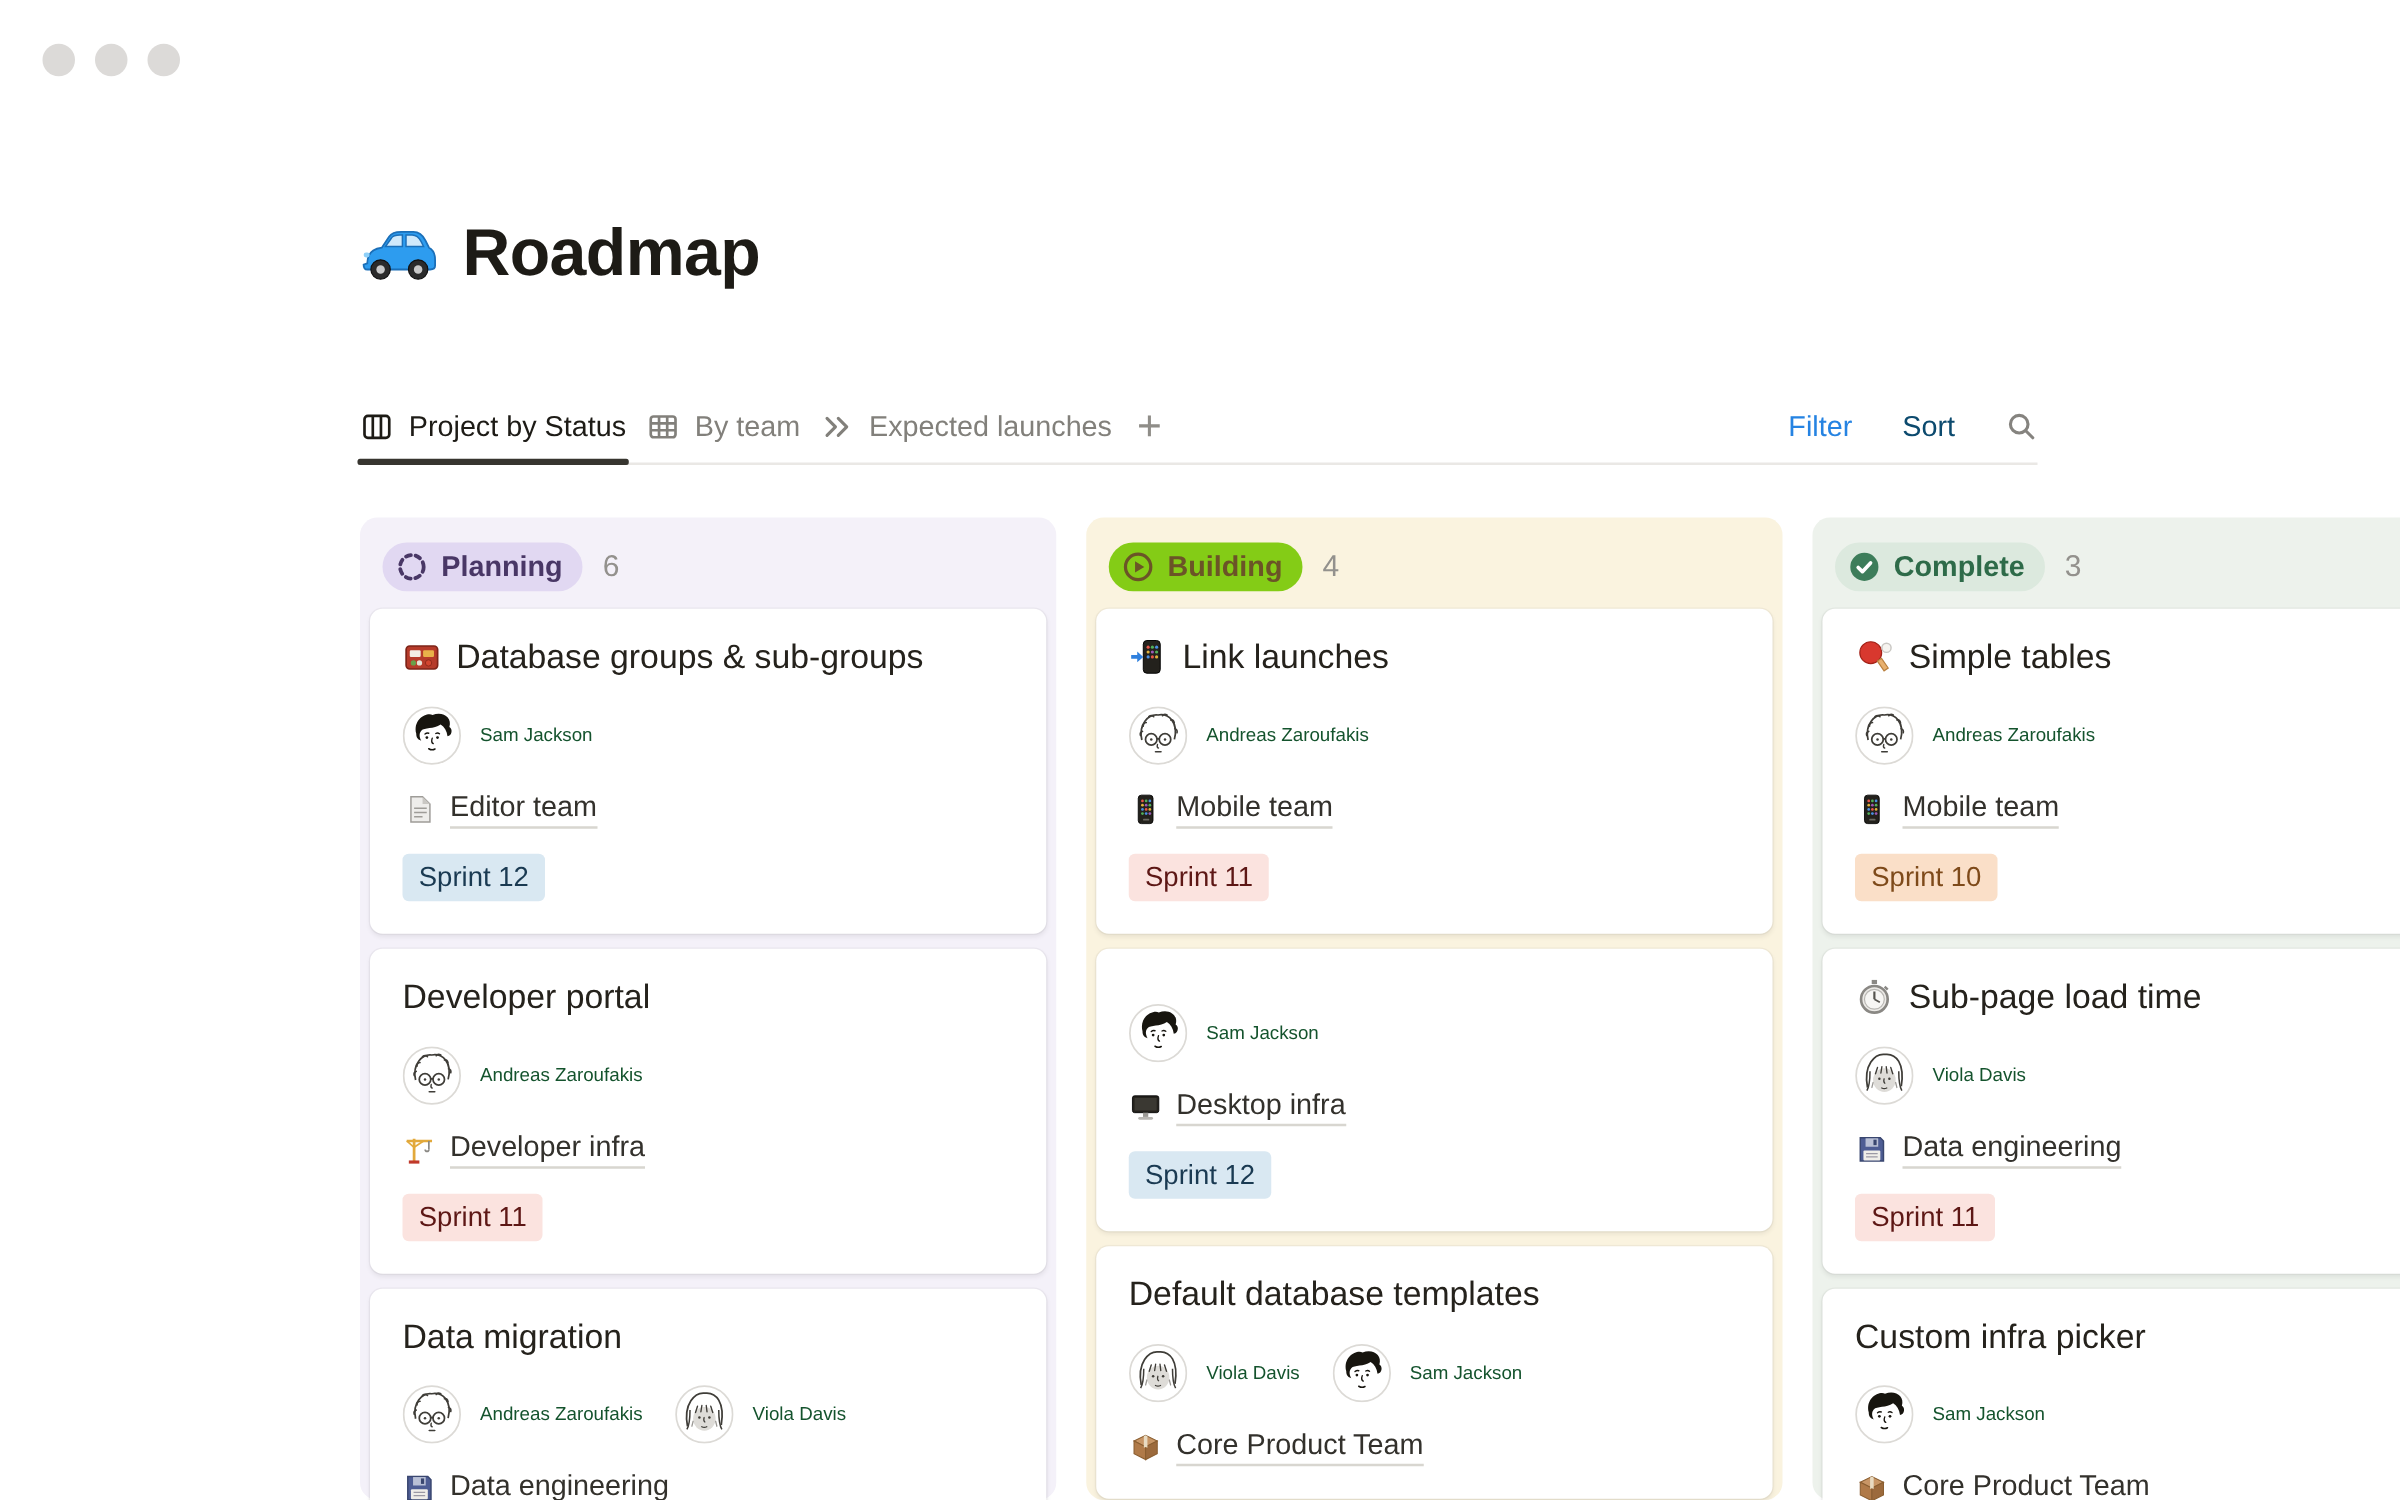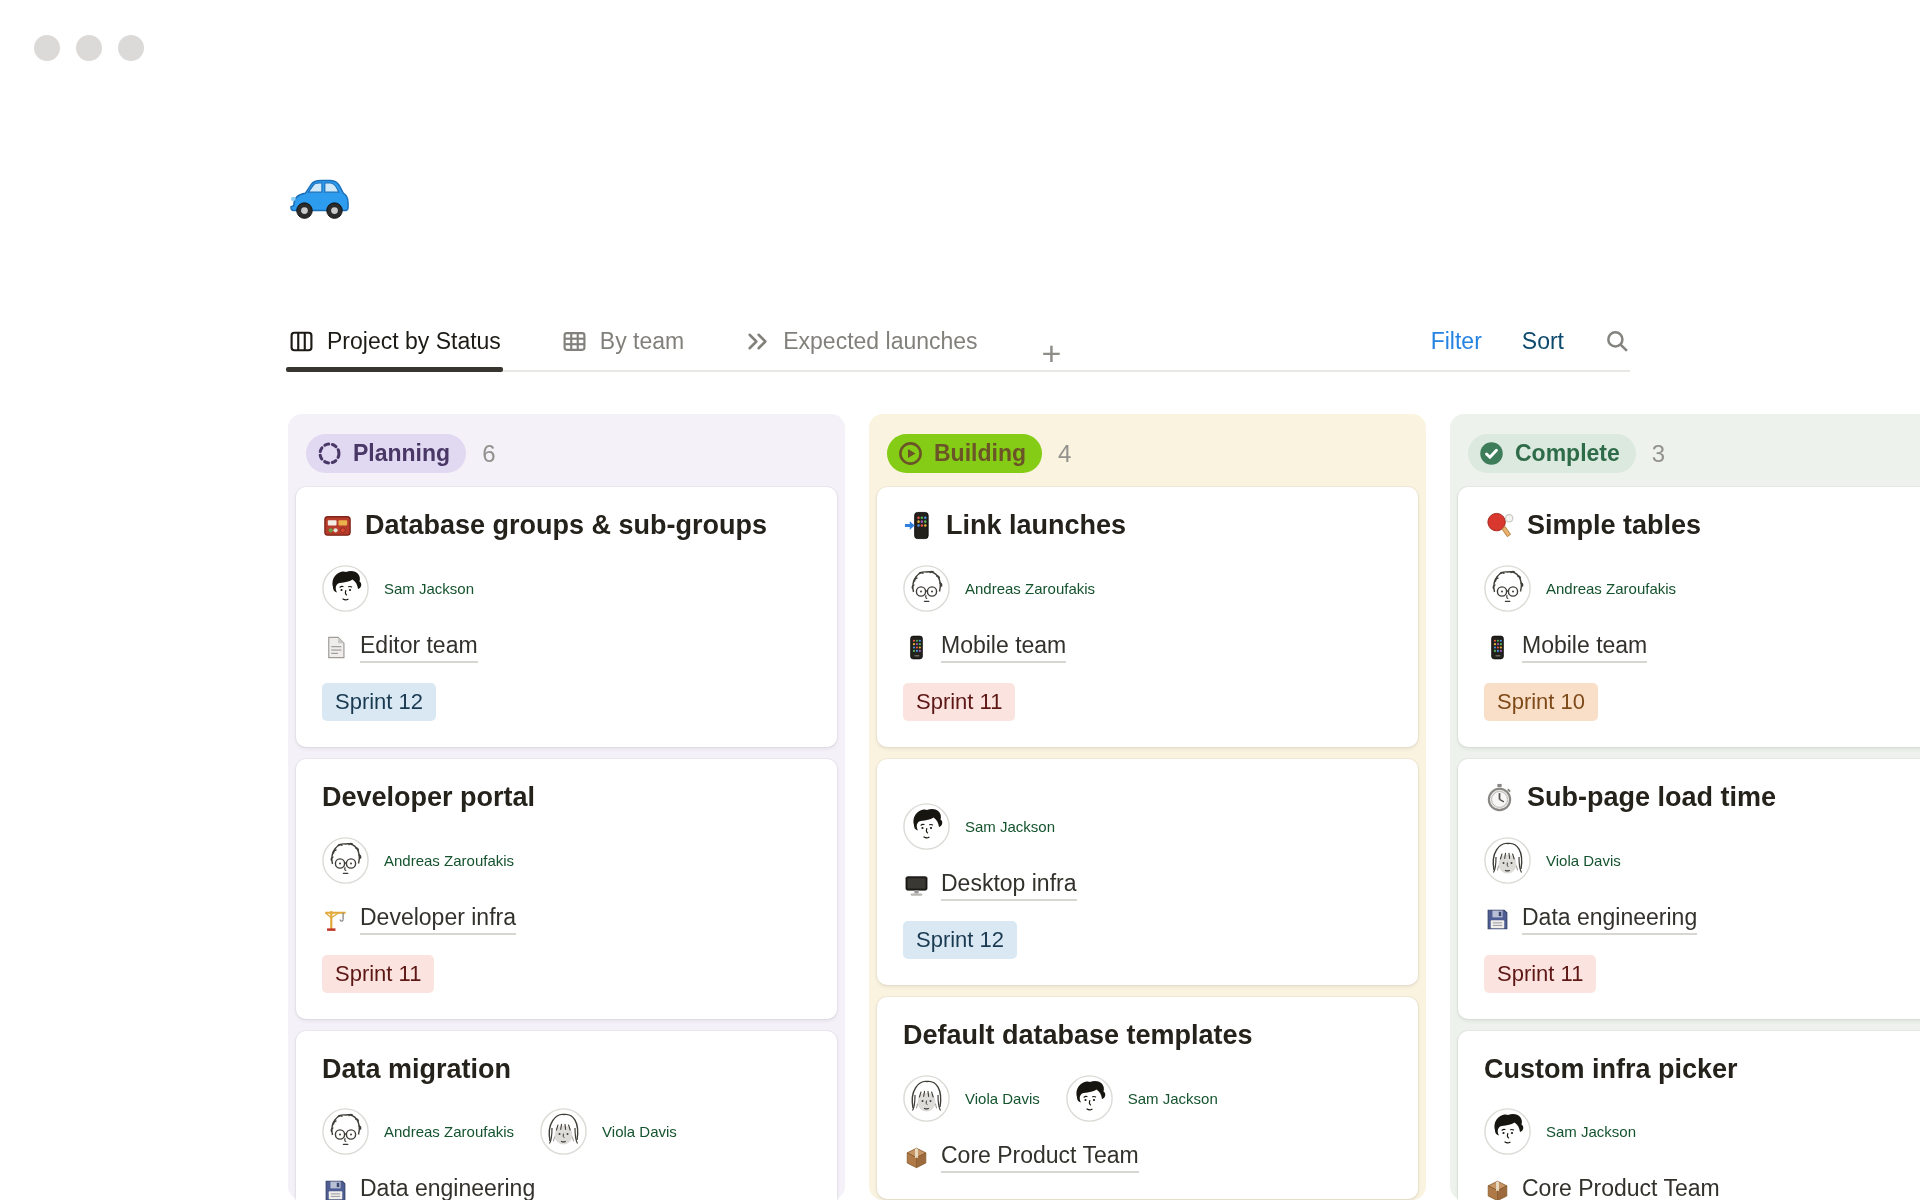--- a/index.html
+++ b/index.html
@@ -12,42 +12,42 @@
   .window-dots .dot{width:26px;height:26px;border-radius:50%;background:#DCDAD8;}
 
   
   .page-header{position:absolute;left:288px;top:172px;display:flex;align-items:center;gap:20px;}
   .page-header .title-emoji svg{width:62px;height:52px;display:block;}
   .page-title{font-size:53px;font-weight:700;letter-spacing:-0.5px;color:#1D1B16;}
 
   
   .tabbar{position:absolute;left:288px;top:312px;width:1342px;height:58px;
     border-bottom:2px solid #EAE8E5;display:flex;align-items:center;}
-  .tabs{display:flex;align-items:flex-end;gap:60px;height:100%;}
+  .tabs{display:flex;align-items:center;gap:16px;height:100%;}
   .tab{display:flex;align-items:center;gap:12px;font-size:23px;color:#82807B;height:100%;position:relative;cursor:pointer;}
   .tab svg{width:27px;height:27px;display:block;}
   .tab.active{color:#1D1B16;font-weight:500;}
   .tab.active .active-underline{position:absolute;left:-2px;right:-2px;bottom:-2px;height:5px;background:#37352F;border-radius:2px;}
   .tab-add{font-size:34px;color:#8F8D88;font-weight:300;margin-left:4px;cursor:pointer;line-height:1;}
   .view-controls{margin-left:auto;display:flex;align-items:center;gap:40px;}
   .view-controls .ctl{font-size:23px;cursor:pointer;}
   .search-btn svg{width:26px;height:26px;display:block;}
 
   
   .board{position:absolute;left:288px;top:414px;display:flex;gap:24px;height:786px;}
   .column{width:557px;min-width:557px;border-radius:14px;padding:8px;box-sizing:border-box;}
   .column-header{display:flex;align-items:center;gap:16px;padding:12px 10px 14px 10px;}
   .status-pill{display:inline-flex;align-items:center;gap:10px;border-radius:999px;
     padding:6px 16px 6px 10px;font-size:23px;font-weight:600;cursor:pointer;}
   .status-pill .pill-icon svg{width:27px;height:27px;display:block;}
   .column-count{font-size:24px;color:#93918D;}
   .cards{display:flex;flex-direction:column;gap:12px;}
   .card{background:#ffffff;border-radius:10px;padding:22px 26px 26px 26px;
     box-shadow:0 0 0 1px rgba(15,15,15,0.04), 0 2px 4px rgba(15,15,15,0.07);cursor:pointer;}
-  .card-title{display:flex;align-items:center;gap:12px;font-size:27px;font-weight:700;color:#25221C;line-height:1.25;}
+  .card-title{display:flex;align-items:center;gap:12px;font-size:27px;font-weight:400;color:#25221C;line-height:1.25;}
   .card-title .card-title-icon svg{width:31px;height:31px;display:block;}
   .people{display:flex;align-items:center;column-gap:26px;row-gap:10px;flex-wrap:wrap;margin-top:22px;}
   .person{display:flex;align-items:center;gap:15px;}
   .avatar{width:47px;height:47px;}
   .avatar svg{width:47px;height:47px;display:block;}
   .person-name{font-size:15px;color:#14532d;}
   .team-row{display:flex;align-items:center;gap:11px;margin-top:20px;text-align:center;}
   .team-row .team-icon svg{width:27px;height:27px;display:block;}
   .team-label{font-size:23px;font-weight:500;color:#33312C;border-bottom:2px solid #D8D6D0;padding-bottom:2px;cursor:pointer;}
   .sprint-tag{display:inline-block;margin-top:20px;font-size:22px;padding:6px 13px;border-radius:5px;font-weight:400;}
@@ -67,20 +67,21 @@
       <path d="M6 34 C6 26 10 22 18 21 L24 12 C26 9 29 8 34 8 L44 8 C49 8 52 11 54 15 L57 21 C61 23 62 27 62 31 L62 36 C62 38 60 39 58 39 L6 39 C4 39 3 37 3 35 Z" fill="#2D9CEF" stroke="#1B6FB8" stroke-width="1.5"></path>
       <path d="M26 13 C27 11 29 10.5 33 10.5 L35 10.5 L35 20 L21 20 Z" fill="#CFE9FB" stroke="#1B6FB8" stroke-width="1.2"></path>
       <path d="M38 10.5 L43 10.5 C47 10.5 49 13 50.5 16 L52.5 20 L38 20 Z" fill="#CFE9FB" stroke="#1B6FB8" stroke-width="1.2"></path>
       <rect x="3" y="25" width="5" height="4" rx="2" fill="#8FD0F8"></rect>
       <circle cx="17" cy="39" r="8" fill="#2B2B2B" stroke="#111" stroke-width="1"></circle>
       <circle cx="17" cy="39" r="3.5" fill="#C9C9C9"></circle>
       <circle cx="48" cy="39" r="8" fill="#2B2B2B" stroke="#111" stroke-width="1"></circle>
       <circle cx="48" cy="39" r="3.5" fill="#C9C9C9"></circle>
     </svg>
   </span>
+  <span class="page-title">Roadmap</span>
 </div>
 
 <div class="tabbar">
   <div class="tabs">
     <div class="tab active">
       <svg viewBox="0 0 24 24" fill="none" stroke="#1D1B16" stroke-width="1.9">
         <rect x="3.2" y="4.2" width="17.6" height="15.6" rx="2.4"></rect>
         <line x1="9.1" y1="4.4" x2="9.1" y2="19.6"></line>
         <line x1="14.9" y1="4.4" x2="14.9" y2="19.6"></line>
       </svg>

